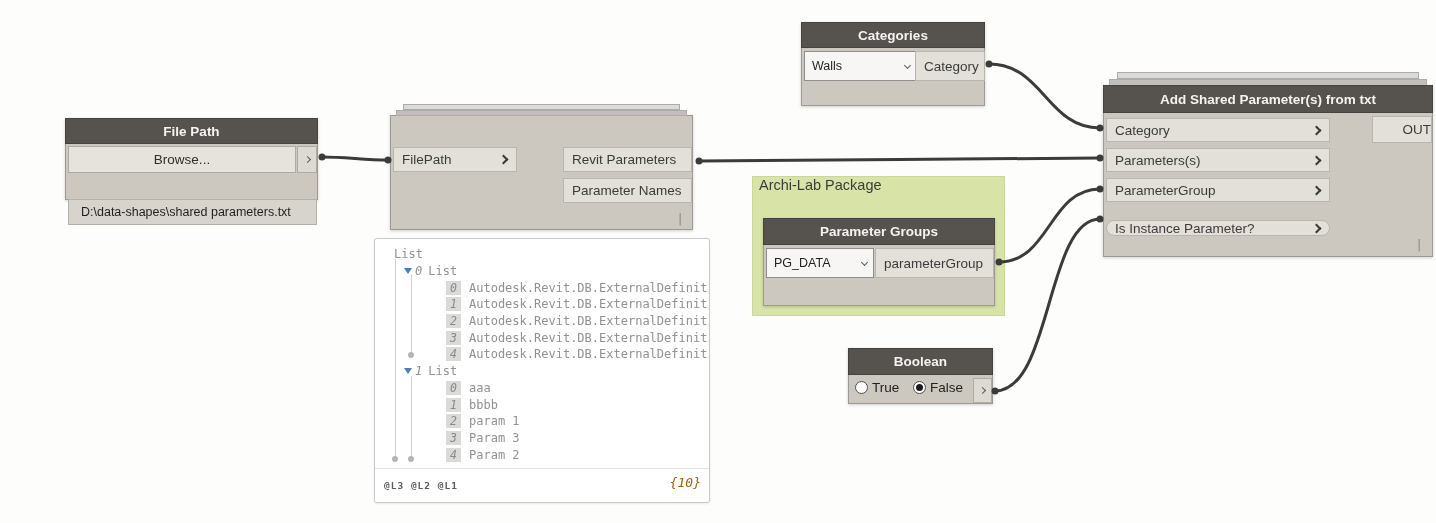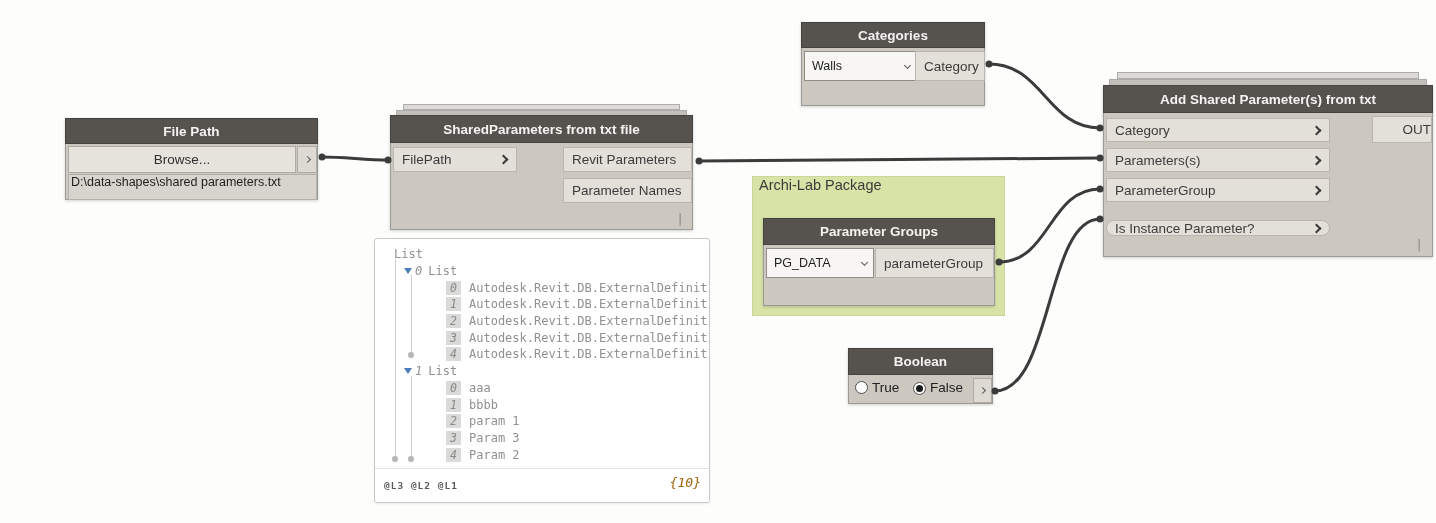--- a/index.html
+++ b/index.html
@@ -52,22 +52,22 @@
     position:absolute; background:#E6E3DD; border:1px solid #aeaba5;
     display:flex; align-items:center; justify-content:center;
     font-size:13.5px; color:#2e2e2e;
   }
   .out-mini {
     position:absolute; background:#DDDAD4; border:1px solid #aeaba5;
     display:flex; align-items:center; justify-content:center;
   }
   .value-row {
     position:absolute; background:#D7D4CD; border:1px solid #b4b1ab;
-    display:flex; align-items:flex-start; padding-left:2px;
-    font-size:12.5px; color:#1f1f1f; white-space:nowrap; overflow:hidden;
+    display:flex; align-items:center; padding-left:12px;
+    font-size:12.5px; color:#1f1f1f; white-space:nowrap; overflow:hidden;margin-top:25px;
   }
   .dropdown {
     position:absolute; background:#F7F6F4; border:1px solid #8f8e8b;
     display:flex; align-items:center; justify-content:space-between;
     padding-left:7px; font-size:12.5px; color:#1f1f1f;
   }
   .pv-toggle {
     position:absolute; color:#8b8b8b; font-size:13px; font-family:"DejaVu Sans Mono", monospace;
   }
 
@@ -221,23 +221,20 @@
       <span class="chev-sm"></span>
     </div>
     <div class="value-row" style="left:2px; top:55px; width:249px; height:26px;">
       <span>D:\data-shapes\shared parameters.txt</span>
     </div>
   </div>
 
   <div class="node z-node" style="left:390px; top:115px; width:303px; height:115px;">
     <div class="stack-strip strip-a" style="left:12px; right:12px; top:-12px; height:6px;"></div>
     <div class="stack-strip strip-b" style="left:5px; right:5px; top:-6px; height:6px;"></div>
-    <div class="node-title" style="height:28px;">
-      <span>SharedParameters from txt file</span>
-    </div>
     <div class="port-row in-row" style="left:2px; top:31px; width:124px; height:25px;">
       <span>FilePath</span>
       <span class="chev"></span>
     </div>
     <div class="port-row out-row" style="left:172px; top:31px; width:129px; height:25px;">
       <span>Revit Parameters</span>
     </div>
     <div class="port-row out-row" style="left:172px; top:62px; width:129px; height:25px;">
       <span>Parameter Names</span>
     </div>
@@ -299,21 +296,21 @@
   </div>
 
   <div class="node z-node" style="left:848px; top:348px; width:145px; height:56px;">
     <div class="node-title" style="height:27px;">
       <span>Boolean</span>
     </div>
     <div style="position:absolute; left:6px; top:31px; display:flex; align-items:center;">
       <span class="radio"></span>
       <span class="radio-label">True</span>
     </div>
-    <div style="position:absolute; left:64px; top:31px; display:flex; align-items:flex-end;">
+    <div style="position:absolute; left:64px; top:31px; display:flex; align-items:center;">
       <span class="radio sel"></span>
       <span class="radio-label">False</span>
     </div>
     <div class="out-mini" style="left:124px; top:29px; width:19px; height:25px;">
       <span class="chev-sm"></span>
     </div>
   </div>
 
   <svg id="wires" width="1436" height="523">
     <path d="M 322 157 C 346 157, 364 160, 388 160"></path>

